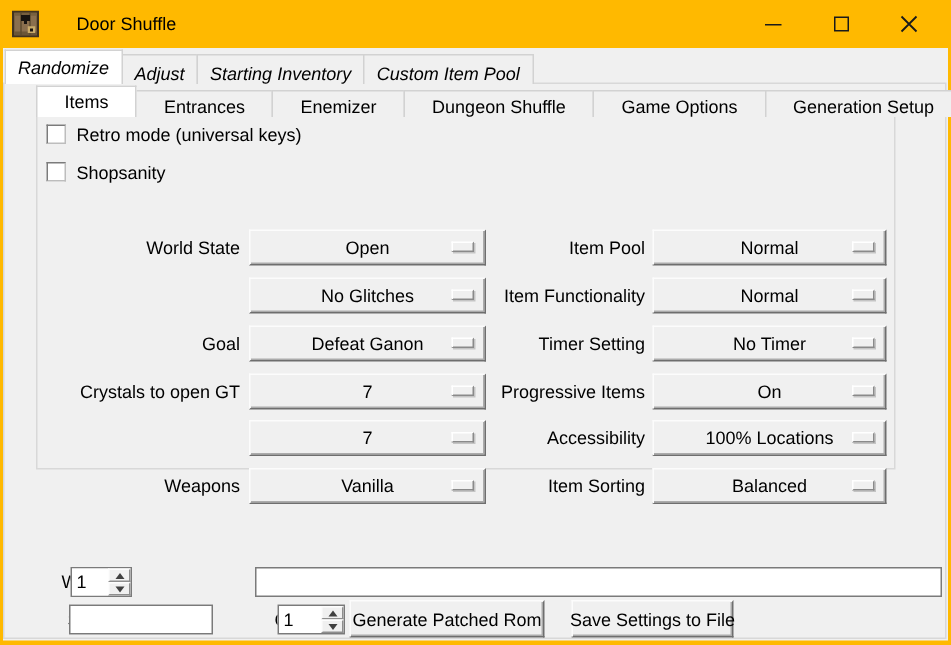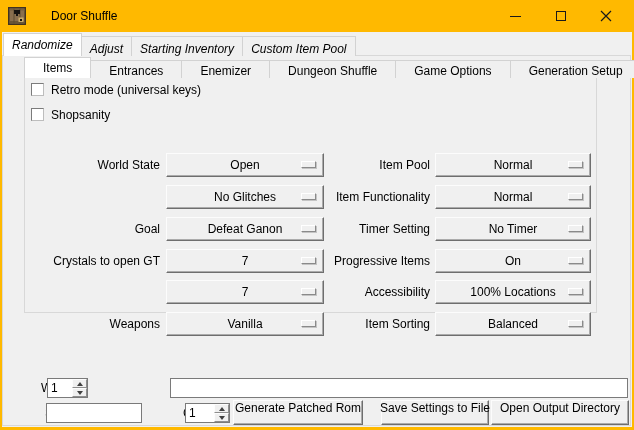--- a/index.html
+++ b/index.html
@@ -70,21 +70,21 @@
   .spin input{flex:1; min-width:0; border:none; outline:none; padding:0 0 0 3px;
     font-family:"Liberation Sans", sans-serif; font-size:12px; background:#fff;}
   .arrows{width:15px; display:flex; flex-direction:column; flex:none;}
   .arr{flex:1; background:#F0F0F0; box-sizing:border-box; display:flex; align-items:center; justify-content:center;
     border:1px solid; border-color:#FDFDFD #8E8E8E #8E8E8E #FDFDFD;}
   .tri-up{width:0; height:0; border-left:3px solid transparent; border-right:3px solid transparent; border-bottom:4px solid #404040;}
   .tri-down{width:0; height:0; border-left:3px solid transparent; border-right:3px solid transparent; border-top:4px solid #404040;}
   .btn{position:absolute; height:25px; background:#F0F0F0; box-sizing:border-box;
     border:1px solid; border-color:#FCFCFC #6E6E6E #6E6E6E #FCFCFC;
     box-shadow:inset -1px -1px 0 #ABABAB;
-    display:flex; justify-content:center; white-space:nowrap;
+    display:flex; align-items:center; justify-content:center; white-space:nowrap;
     font-size:12px; cursor:default; z-index:5;}
 </style>
 </head>
 <body>
 
 <div class="window">
 
   <div class="titlebar">
     <svg class="appicon" viewBox="0 0 18 18">
       <rect x="0" y="0" width="18" height="18" fill="#41331f"></rect>
@@ -267,18 +267,15 @@
             <span class="tri-down"></span>
           </div>
       </div>
     </div>
     <div class="btn" style="left:231px; top:368px; width:130px">
       <span>Generate Patched Rom</span>
     </div>
     <div class="btn" style="left:379px; top:368px; width:108px">
       <span>Save Settings to File</span>
     </div>
-    <div class="btn" style="left:489px; top:368px; width:138px">
-      <span>Open Output Directory</span>
-    </div>
 
   </div>
 </div>
 
 </body></html>

